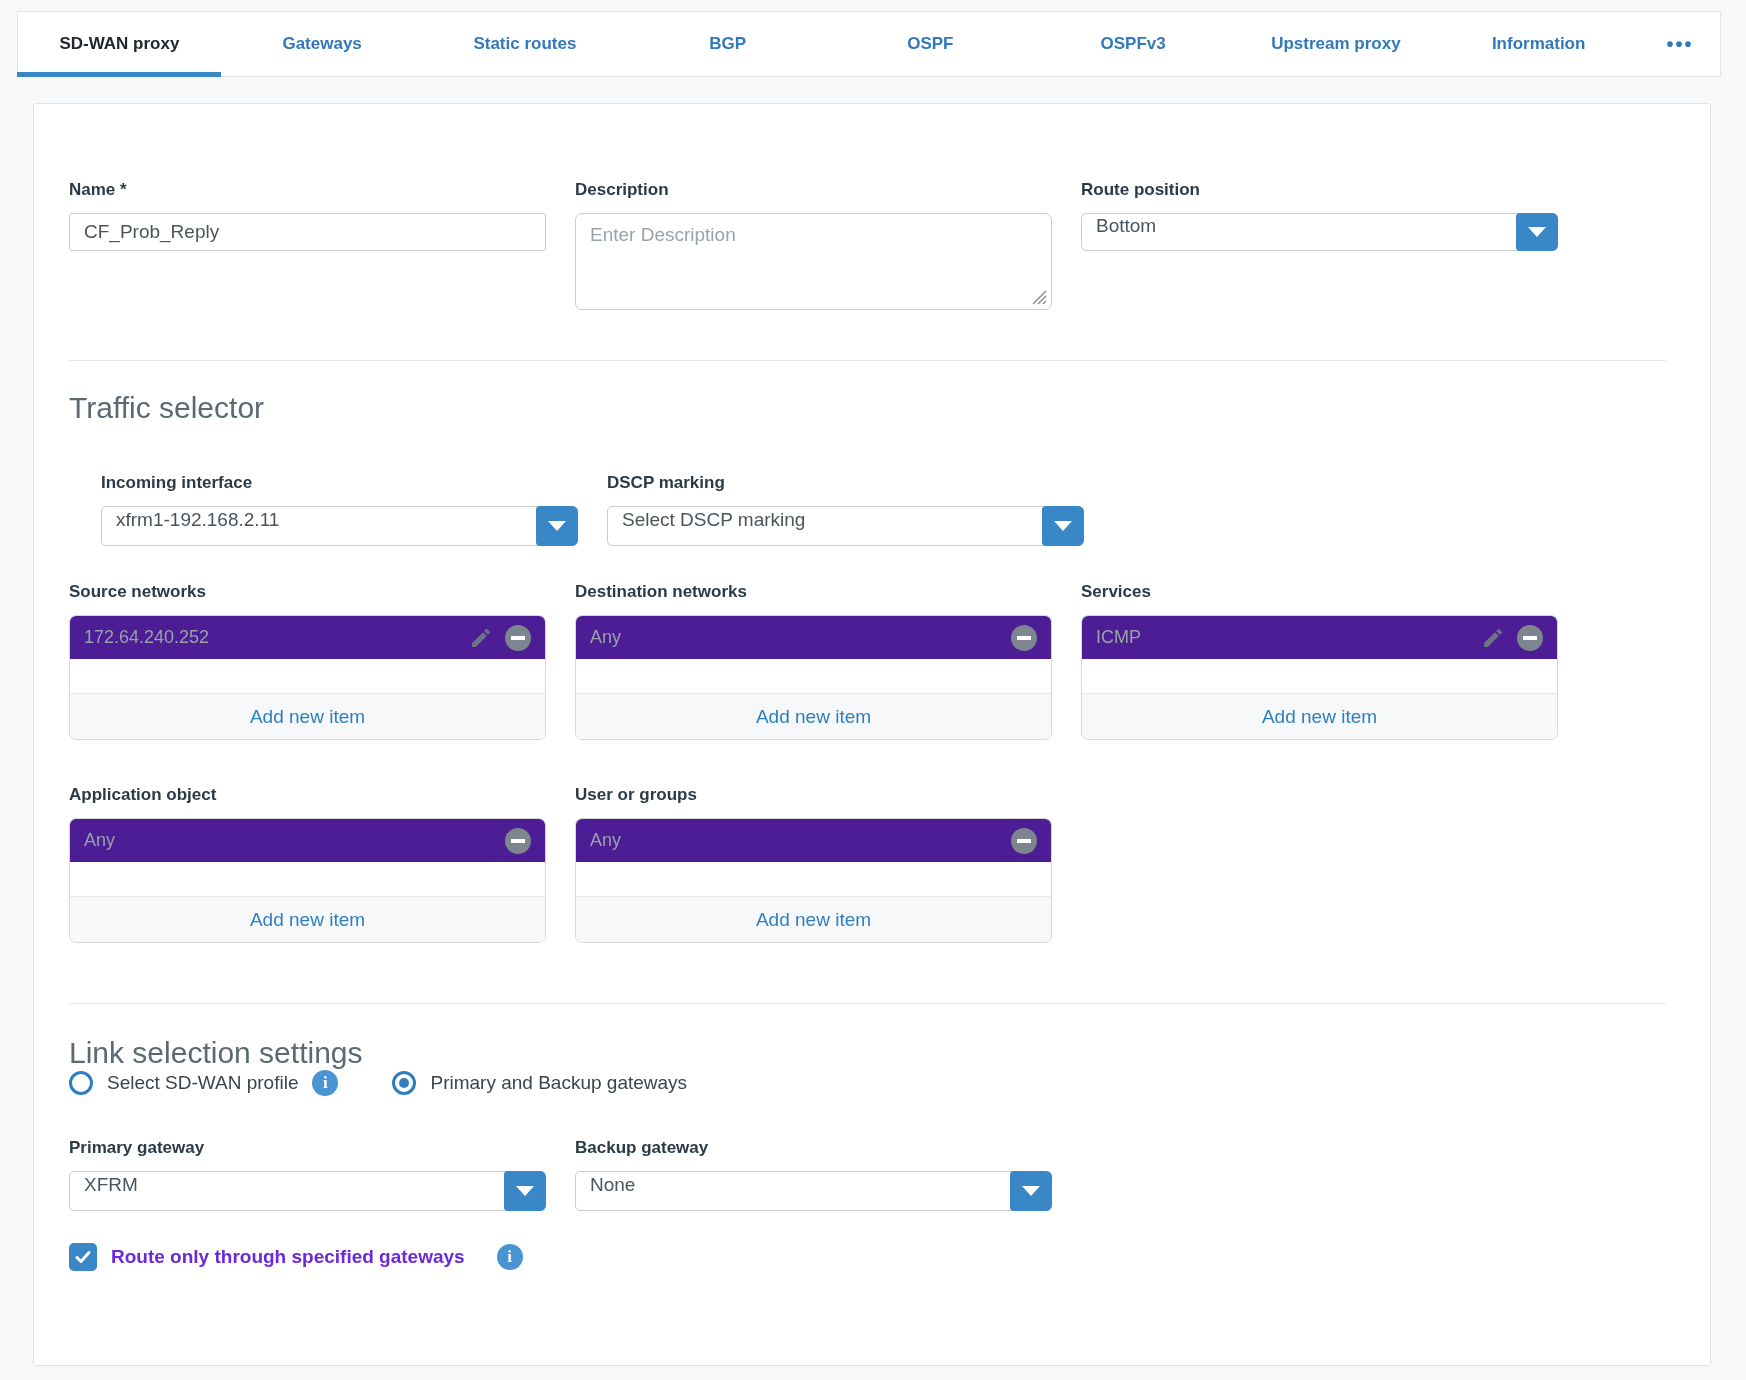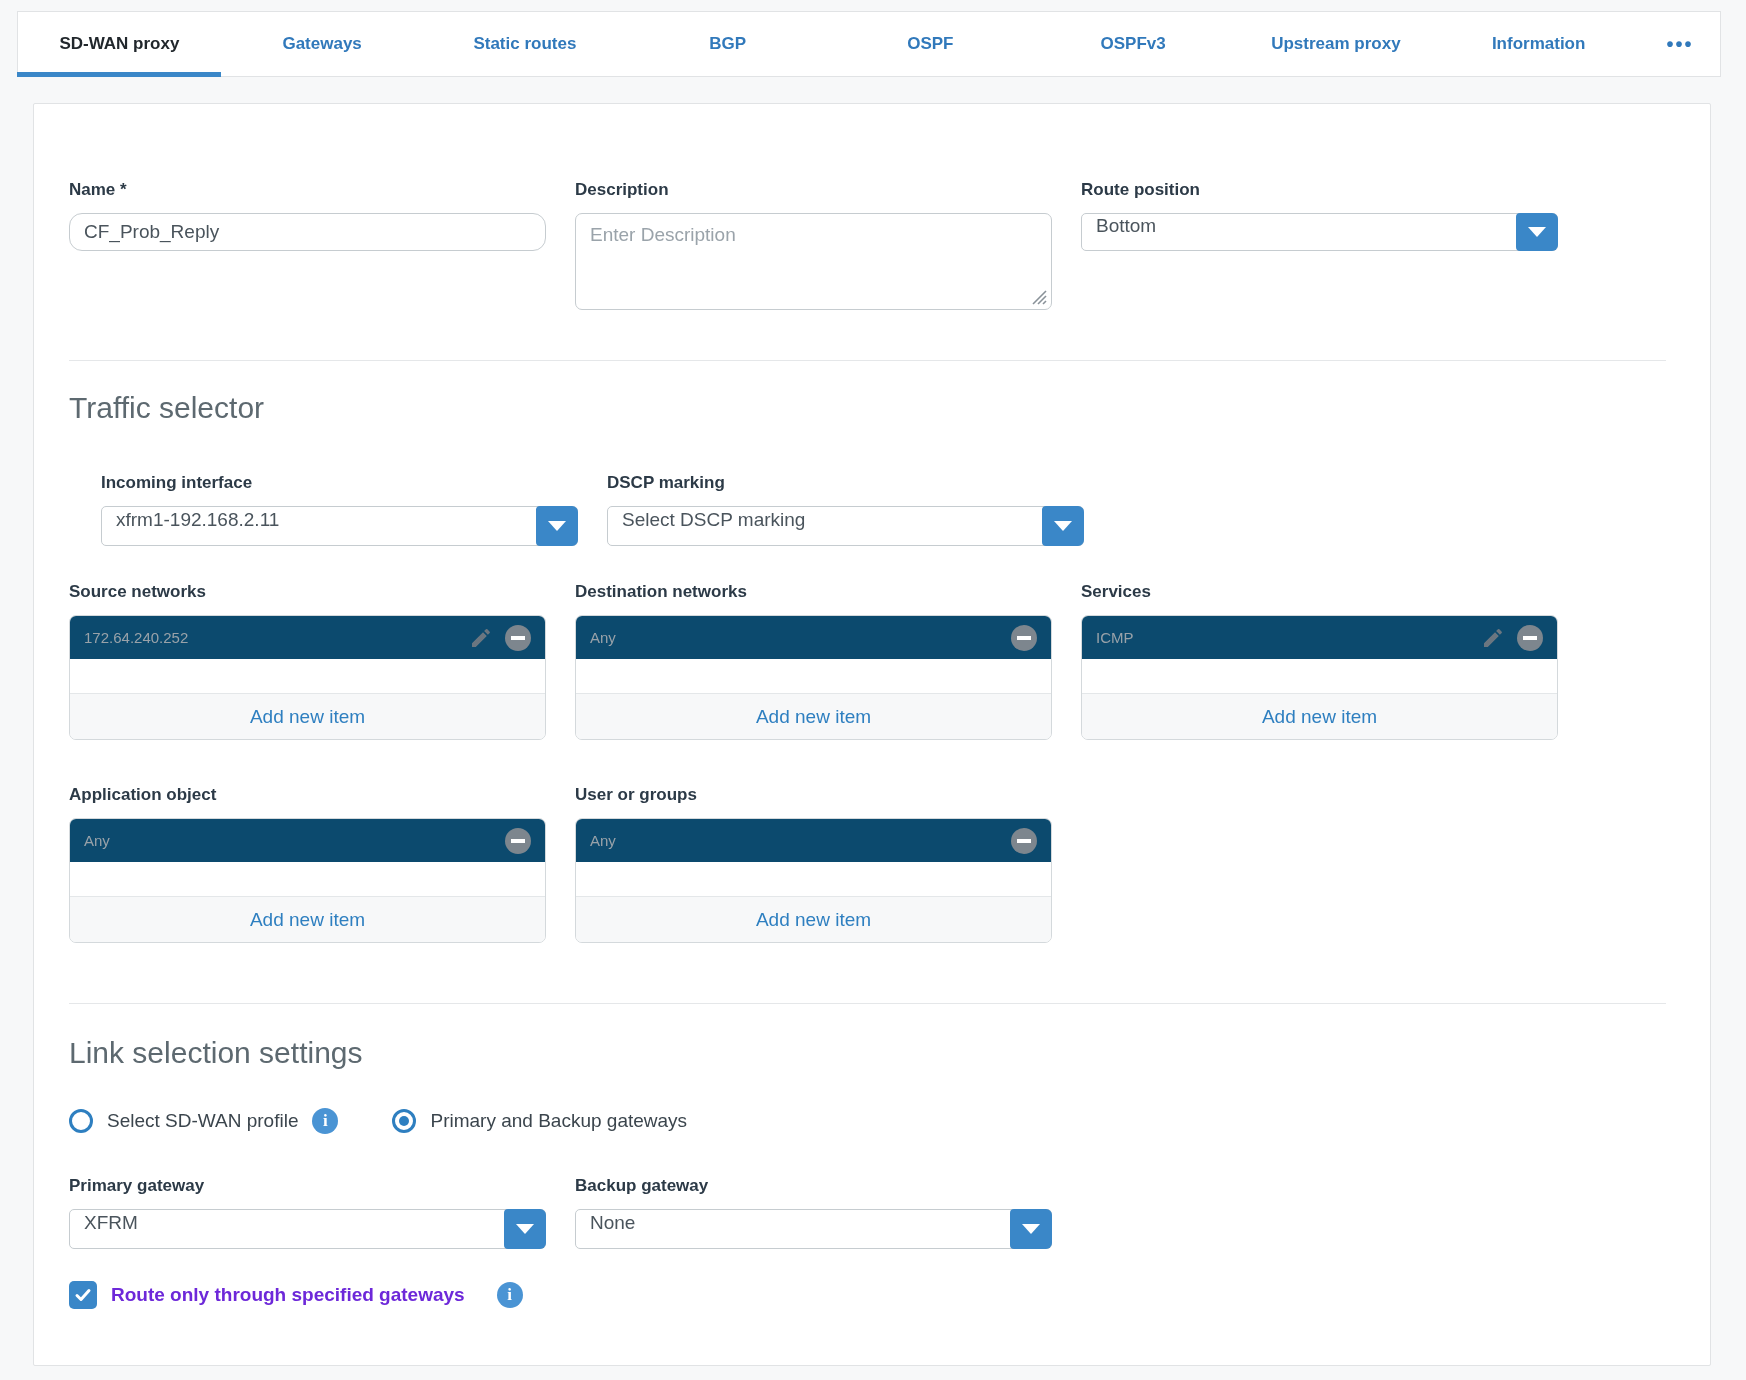--- a/index.html
+++ b/index.html
@@ -18,21 +18,21 @@
 
   
   .panel{position:absolute;left:33px;top:103px;width:1678px;height:1263px;background:#fff;
          border:1px solid #e1e3e5;border-radius:2px;box-sizing:border-box;
          padding:0 44px 0 35px;}
   .row{display:flex;gap:29px;}
   .col{width:477px;flex:0 0 477px;}
   .field-label{font-size:17px;font-weight:700;color:#2c3a47;margin-bottom:13px;}
 
   .text-input{width:100%;height:38px;box-sizing:border-box;border:1px solid #c6ccd0;
-              border-radius:13px;padding:6px 14px;font-size:19px;color:#4a545c;
+              border-radius:3px;padding:6px 14px;font-size:19px;color:#4a545c;
               font-family:"Liberation Sans",sans-serif;background:#fff;outline:none;}
   .textarea-wrap{position:relative;}
   .textarea{width:100%;height:97px;box-sizing:border-box;border:1px solid #c6ccd0;
             border-radius:7px;padding:10px 14px;font-size:19px;color:#4a545c;resize:none;
             font-family:Liberation Sans, sans-serif;background:#fff;outline:none;}
   .textarea::placeholder{color:#9aa3aa;}
   .resize-handle{position:absolute;right:5px;bottom:9px;width:16px;height:16px;pointer-events:none;}
 
   .select-box{position:relative;height:40px;border:1px solid #c6ccd0;border-radius:5px;
               background:#fff;display:flex;align-items:center;padding:0 56px 12px 14px;
@@ -41,22 +41,22 @@
               border-radius:4px 6px 6px 4px;display:flex;align-items:center;justify-content:center;}
   .select-caret{width:0;height:0;border-left:9px solid transparent;border-right:9px solid transparent;
                 border-top:10px solid #fff;}
 
   .divider{height:1px;background:#e5e7e9;}
   .section-title{font-size:30px;color:#5d6970;font-weight:400;}
 
   
   .listbox{border:1px solid #d4d9dc;border-radius:7px;overflow:hidden;background:#fff;
            height:125px;display:flex;flex-direction:column;box-sizing:border-box;}
-  .listbox-item{height:43px;flex:0 0 43px;background:#0c4a6e;display:flex;align-items:center;
-                padding:0 14px;color:#99a2a9;font-size:15px;gap:12px;}
+  .listbox-item{height:43px;flex:0 0 43px;background:#4c1d95;display:flex;align-items:center;
+                padding:0 14px;color:#99a2a9;font-size:18px;gap:12px;}
   .listbox-item .item-text{flex:1;}
   .listbox-middle{flex:1;background:#fff;}
   .listbox-add{height:45px;flex:0 0 45px;background:#f7f8f9;border-top:1px solid #e4e7e9;
                display:flex;align-items:center;justify-content:center;color:#2e7fc0;
                font-size:19px;cursor:pointer;}
   .minus-icon{width:26px;height:26px;border-radius:50%;background:#7d868e;position:relative;
               flex:0 0 26px;cursor:pointer;}
   .minus-icon::after{content:"";position:absolute;left:6px;top:11.5px;width:14px;height:3.5px;background:#fff;}
   .pencil-icon{width:24px;height:24px;flex:0 0 24px;cursor:pointer;}
 
@@ -213,21 +213,21 @@
           <div class="listbox-add">Add new item</div>
         </div>
       </div>
       <div class="col"></div>
     </div>
 
     <div class="divider" style="margin-top:60px;"></div>
 
     <div class="section-title" style="margin-top:32px;">Link selection settings</div>
 
-    <div class="radio-row" style="margin-top:38px;">
+    <div class="radio-row" style="">
       <span class="radio"></span>
       <span class="radio-label">Select SD-WAN profile</span>
       <span class="info-icon">i</span>
       <span style="width:26px;"></span>
       <span class="radio selected"></span>
       <span class="radio-label">Primary and Backup gateways</span>
     </div>
 
     <div class="row" style="margin-top:42px;">
       <div class="col">

